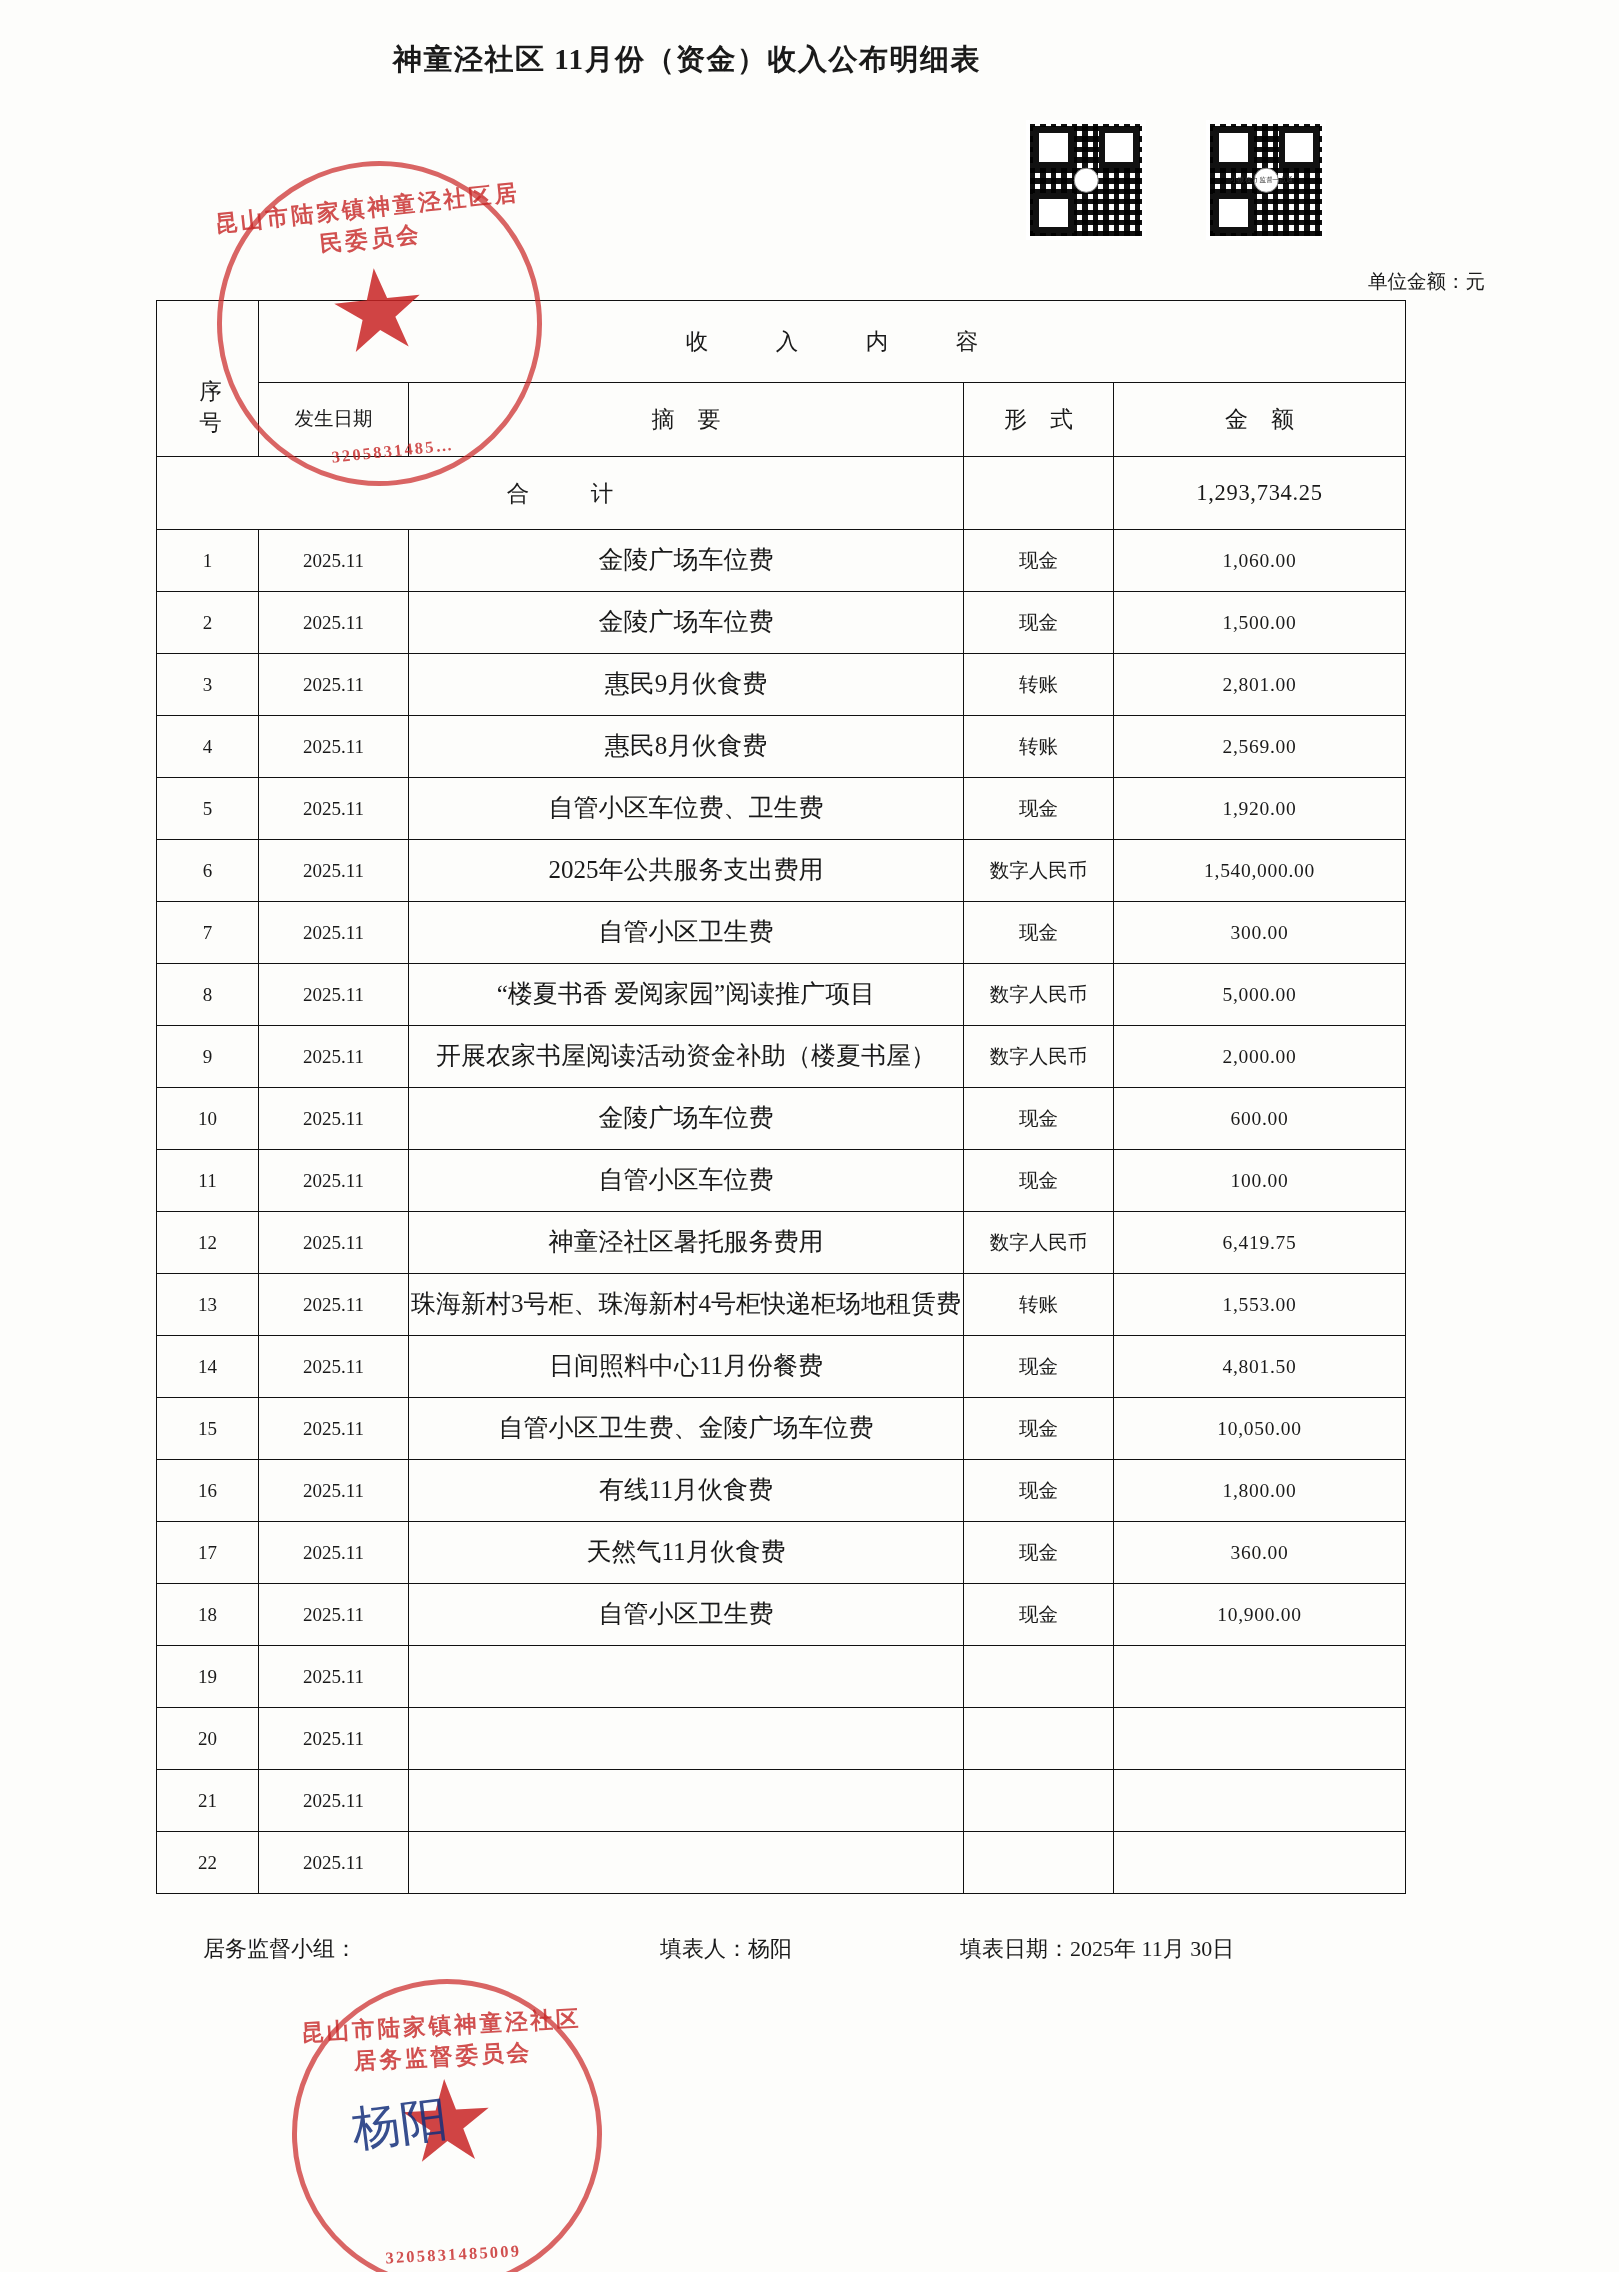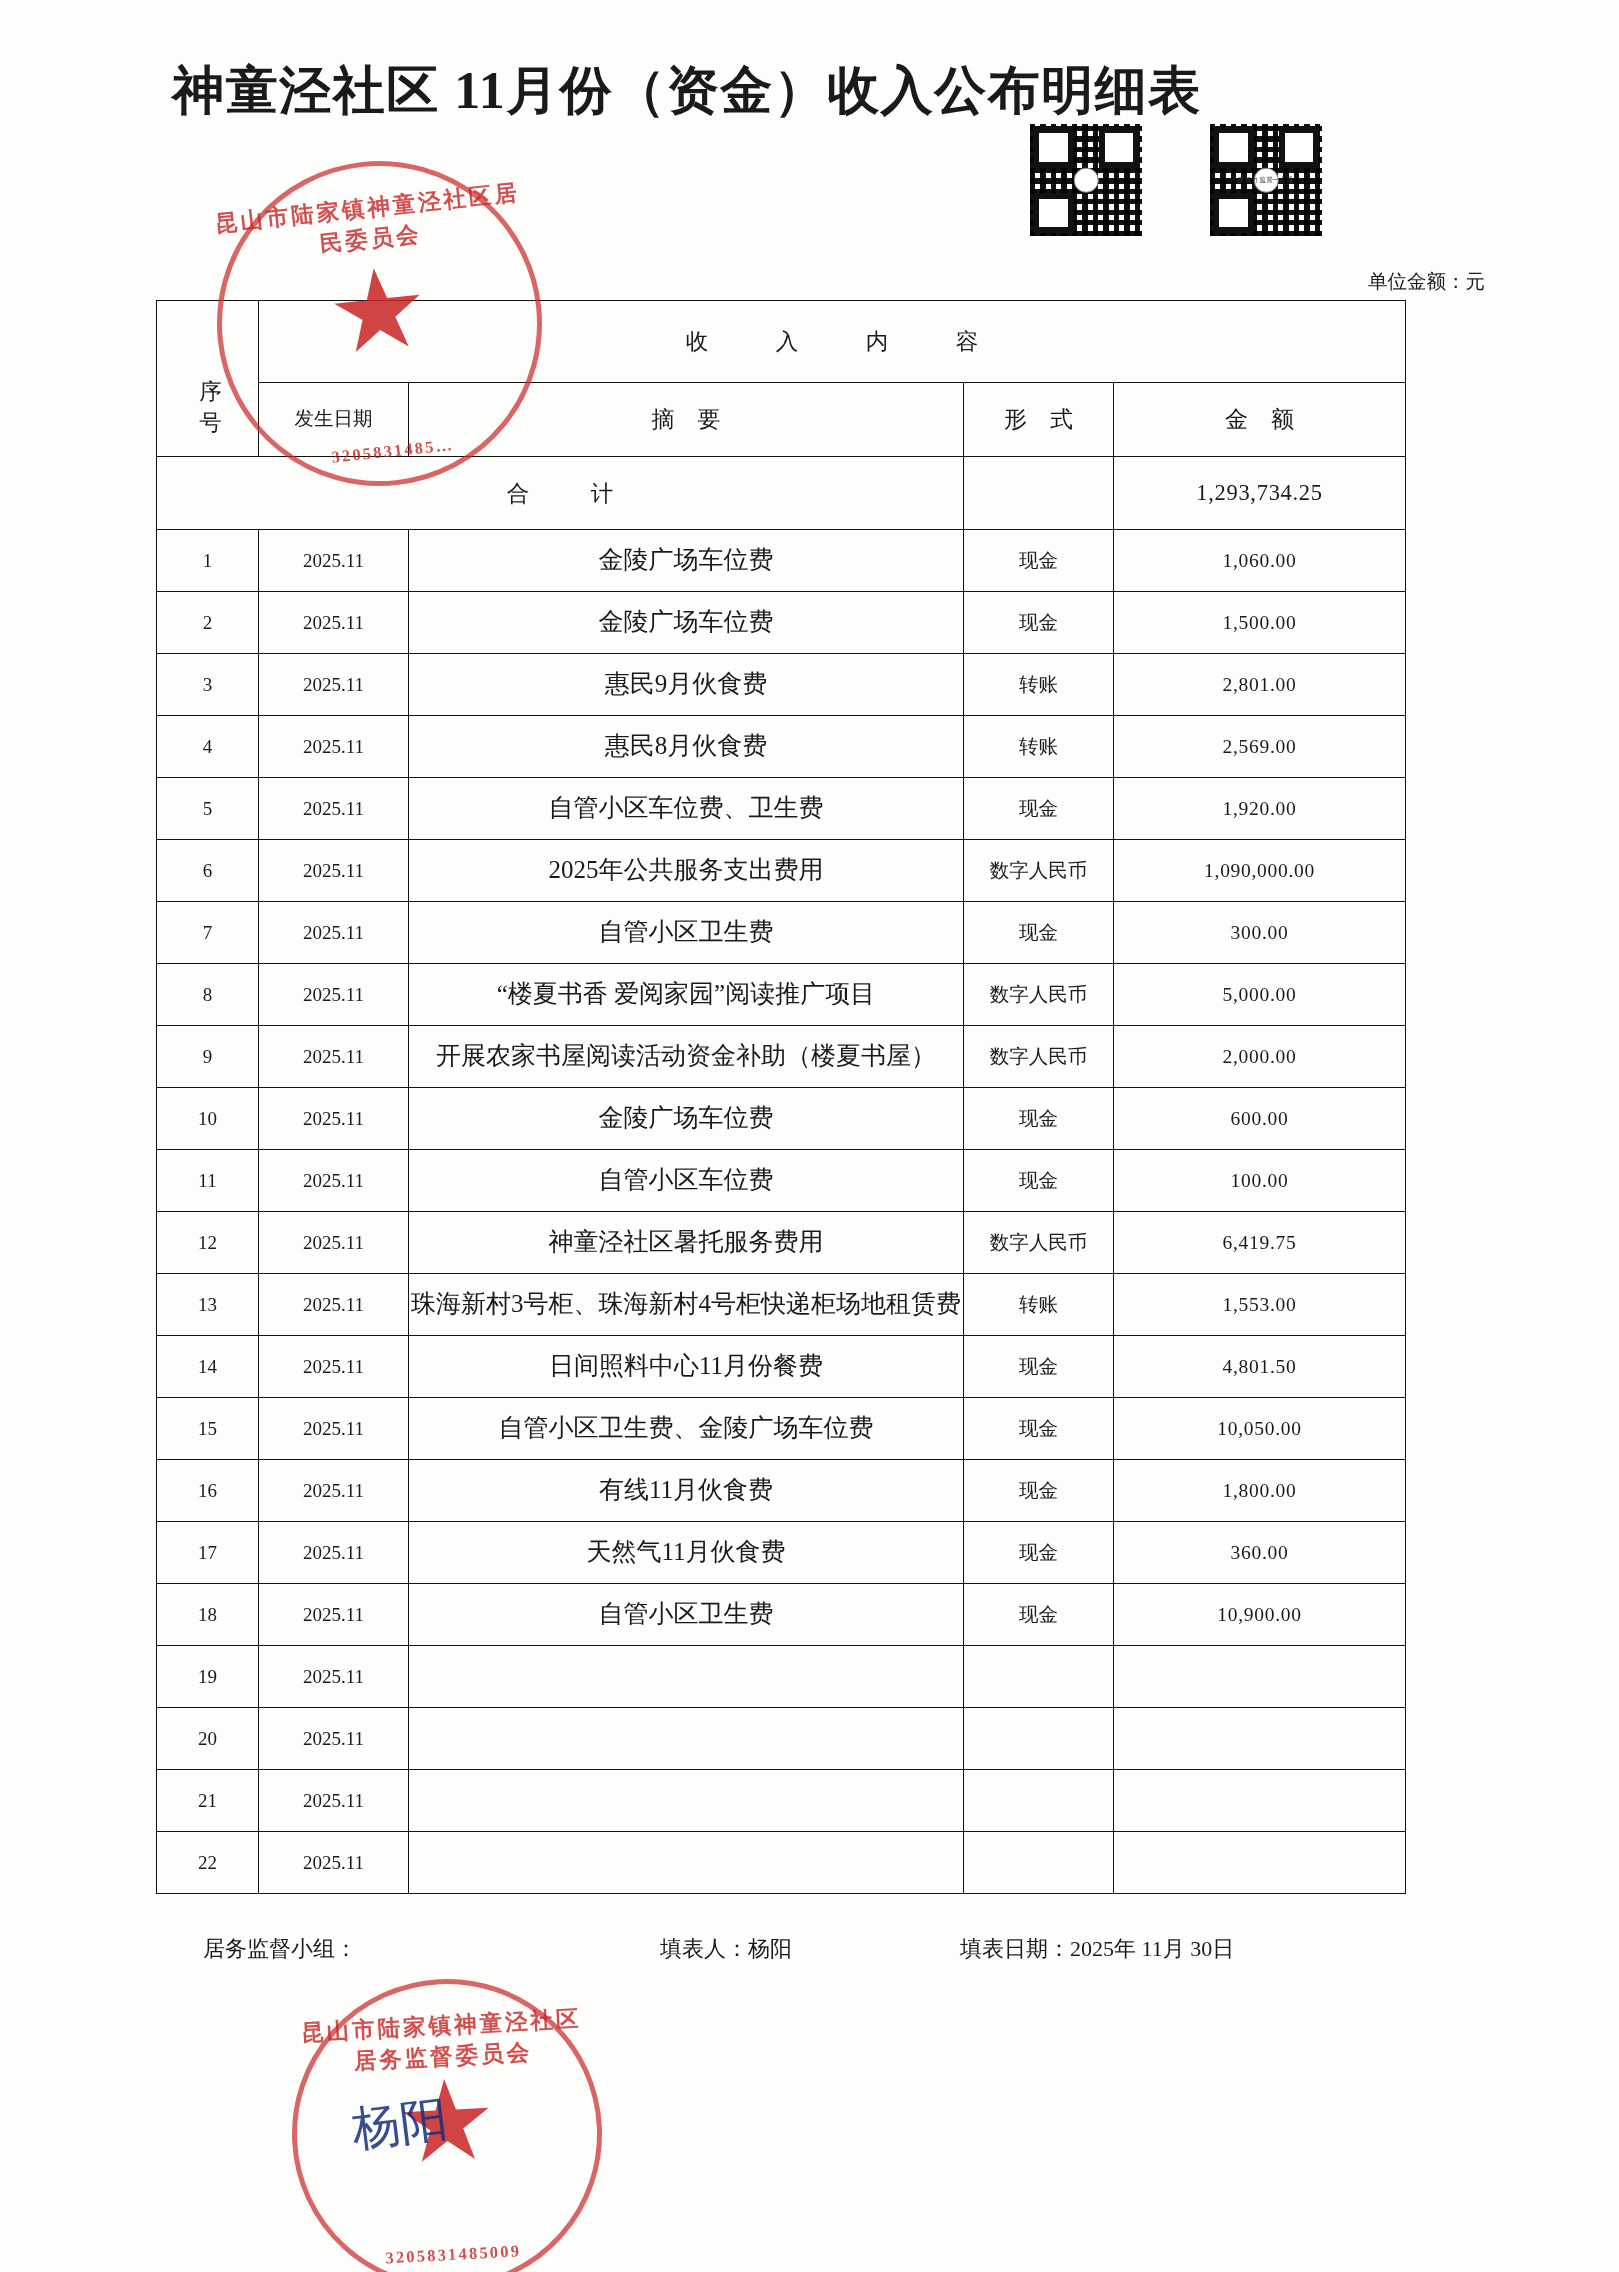--- a/index.html
+++ b/index.html
@@ -17,25 +17,25 @@
   }
   .page {
     position: absolute;
     inset: 0;
     background: #fdfdfb;
   }
 
   
   .title {
     position: absolute;
-    top: 56px;
+    top: 40px;
     left: 0;
     width: 1374px;
     text-align: center;
-    font-size: 52px;
+    font-size: 29px;
     font-weight: bold;
     letter-spacing: 1.5px;
     font-family: "Liberation Serif", "DejaVu Serif", serif;
   }
 
   
   .qr {
     position: absolute;
     background:
       repeating-linear-gradient(90deg, #111 0 5.2px, #fff 5.2px 10.5px),
@@ -306,21 +306,21 @@
             <td class="small-date">2025.11</td>
             <td class="desc">自管小区车位费、卫生费</td>
             <td class="form">现金</td>
             <td class="amt">1,920.00</td>
           </tr>
           <tr>
             <td class="no">6</td>
             <td class="small-date">2025.11</td>
             <td class="desc">2025年公共服务支出费用</td>
             <td class="form">数字人民币</td>
-            <td class="amt">1,090,000.00</td>
+            <td class="amt">1,540,000.00</td>
           </tr>
           <tr>
             <td class="no">7</td>
             <td class="small-date">2025.11</td>
             <td class="desc">自管小区卫生费</td>
             <td class="form">现金</td>
             <td class="amt">300.00</td>
           </tr>
           <tr>
             <td class="no">8</td>

